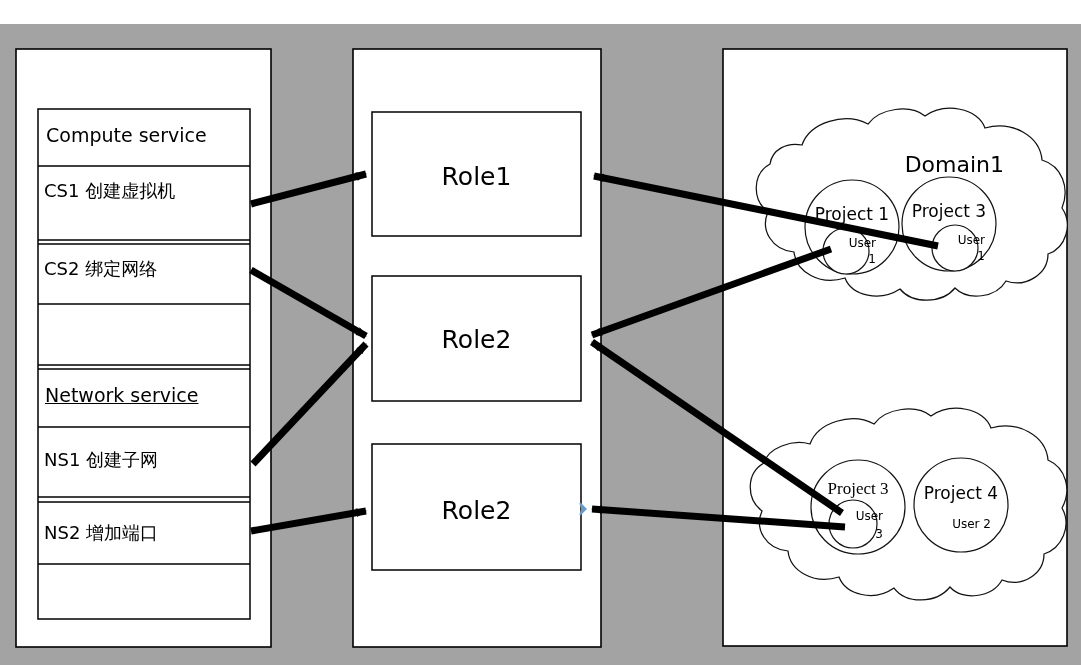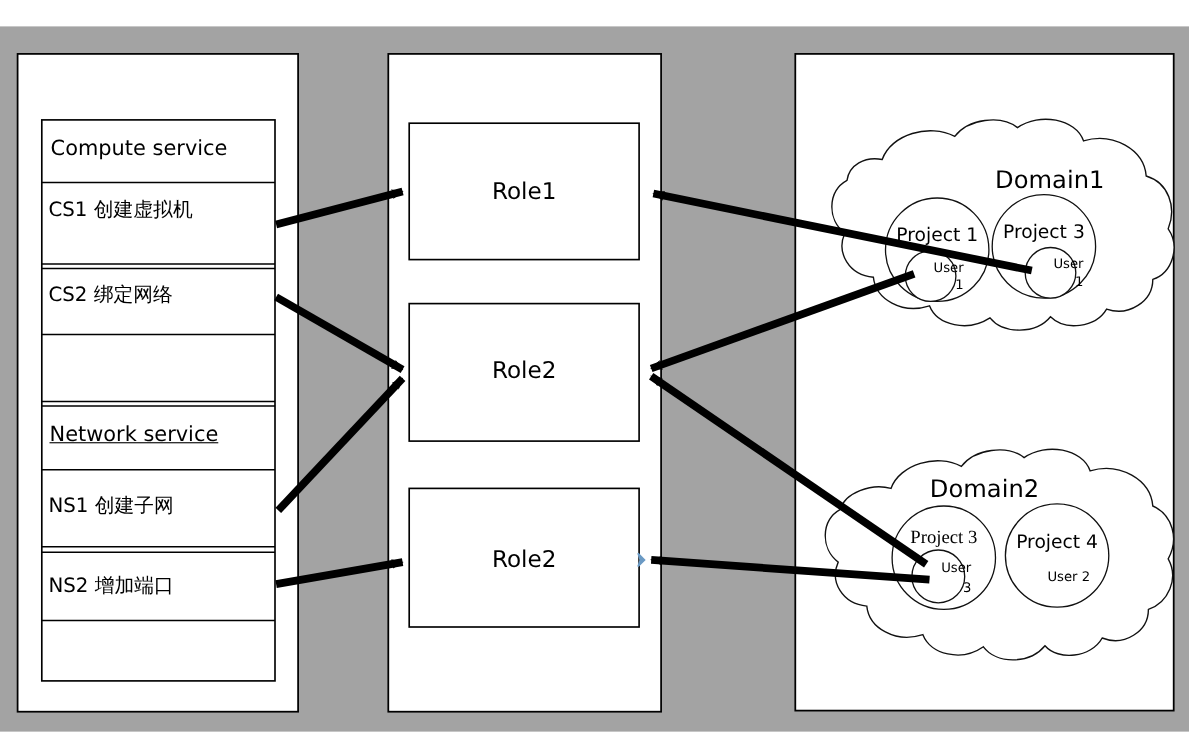--- a/index.html
+++ b/index.html
@@ -3,21 +3,21 @@
 <meta charset="utf-8">
 <style>
   html,body{margin:0;padding:0;background:#ffffff;}
   body{width:1081px;height:665px;font-family:"DejaVu Sans","Liberation Sans",sans-serif;color:#000;}
   #stage{position:relative;width:1081px;height:665px;overflow:hidden;background:#a3a3a3;margin-top:24px;}
   svg#canvas{position:absolute;left:0;top:0;width:1081px;height:665px;}
   .lbl{position:absolute;white-space:nowrap;color:#000;}
   
   .cell-text{font-size:19px;line-height:22px;}
   .cell-text.cjk{font-size:18px;}
-  .role-text{font-size:21px;}
+  .role-text{font-size:25px;}
   .domain-text{font-size:22px;}
   .proj-text{font-size:17px;}
   .user-text{font-size:12px;text-align:right;line-height:16px;}
 </style>
 </head>
 <body>
 
 <div id="stage">
 
   <svg id="canvas" viewBox="0 0 1081 665" xmlns="http://www.w3.org/2000/svg">
@@ -118,20 +118,19 @@
   <div class="lbl role-text" style="left:372px;top:472px;width:209px;text-align:center;">Role2</div>
 
   <div class="lbl domain-text" style="left:804px;top:128px;width:200px;text-align:right;">Domain1</div>
   <div class="lbl proj-text" style="left:802px;top:180px;width:100px;text-align:center;">Project 1</div>
   <div class="lbl proj-text" style="left:899px;top:177px;width:100px;text-align:center;">Project 3</div>
   <div class="lbl user-text" style="left:816px;top:211px;width:60px;">User</div>
   <div class="lbl user-text" style="left:816px;top:227px;width:60px;">1</div>
   <div class="lbl user-text" style="left:925px;top:208px;width:60px;">User</div>
   <div class="lbl user-text" style="left:925px;top:224px;width:60px;">1</div>
 
-  <div class="lbl domain-text" style="left:795px;top:409px;width:200px;text-align:center;">Domain2</div>
   <div class="lbl proj-text" style="left:808px;top:455px;width:100px;text-align:center;font-family:Liberation Serif, serif;">Project 3</div>
   <div class="lbl proj-text" style="left:911px;top:459px;width:100px;text-align:center;">Project 4</div>
   <div class="lbl user-text" style="left:823px;top:484px;width:60px;">User</div>
   <div class="lbl user-text" style="left:823px;top:502px;width:60px;">3</div>
   <div class="lbl user-text" style="left:931px;top:492px;width:60px;">User 2</div>
 
 </div>
 
 </body></html>

